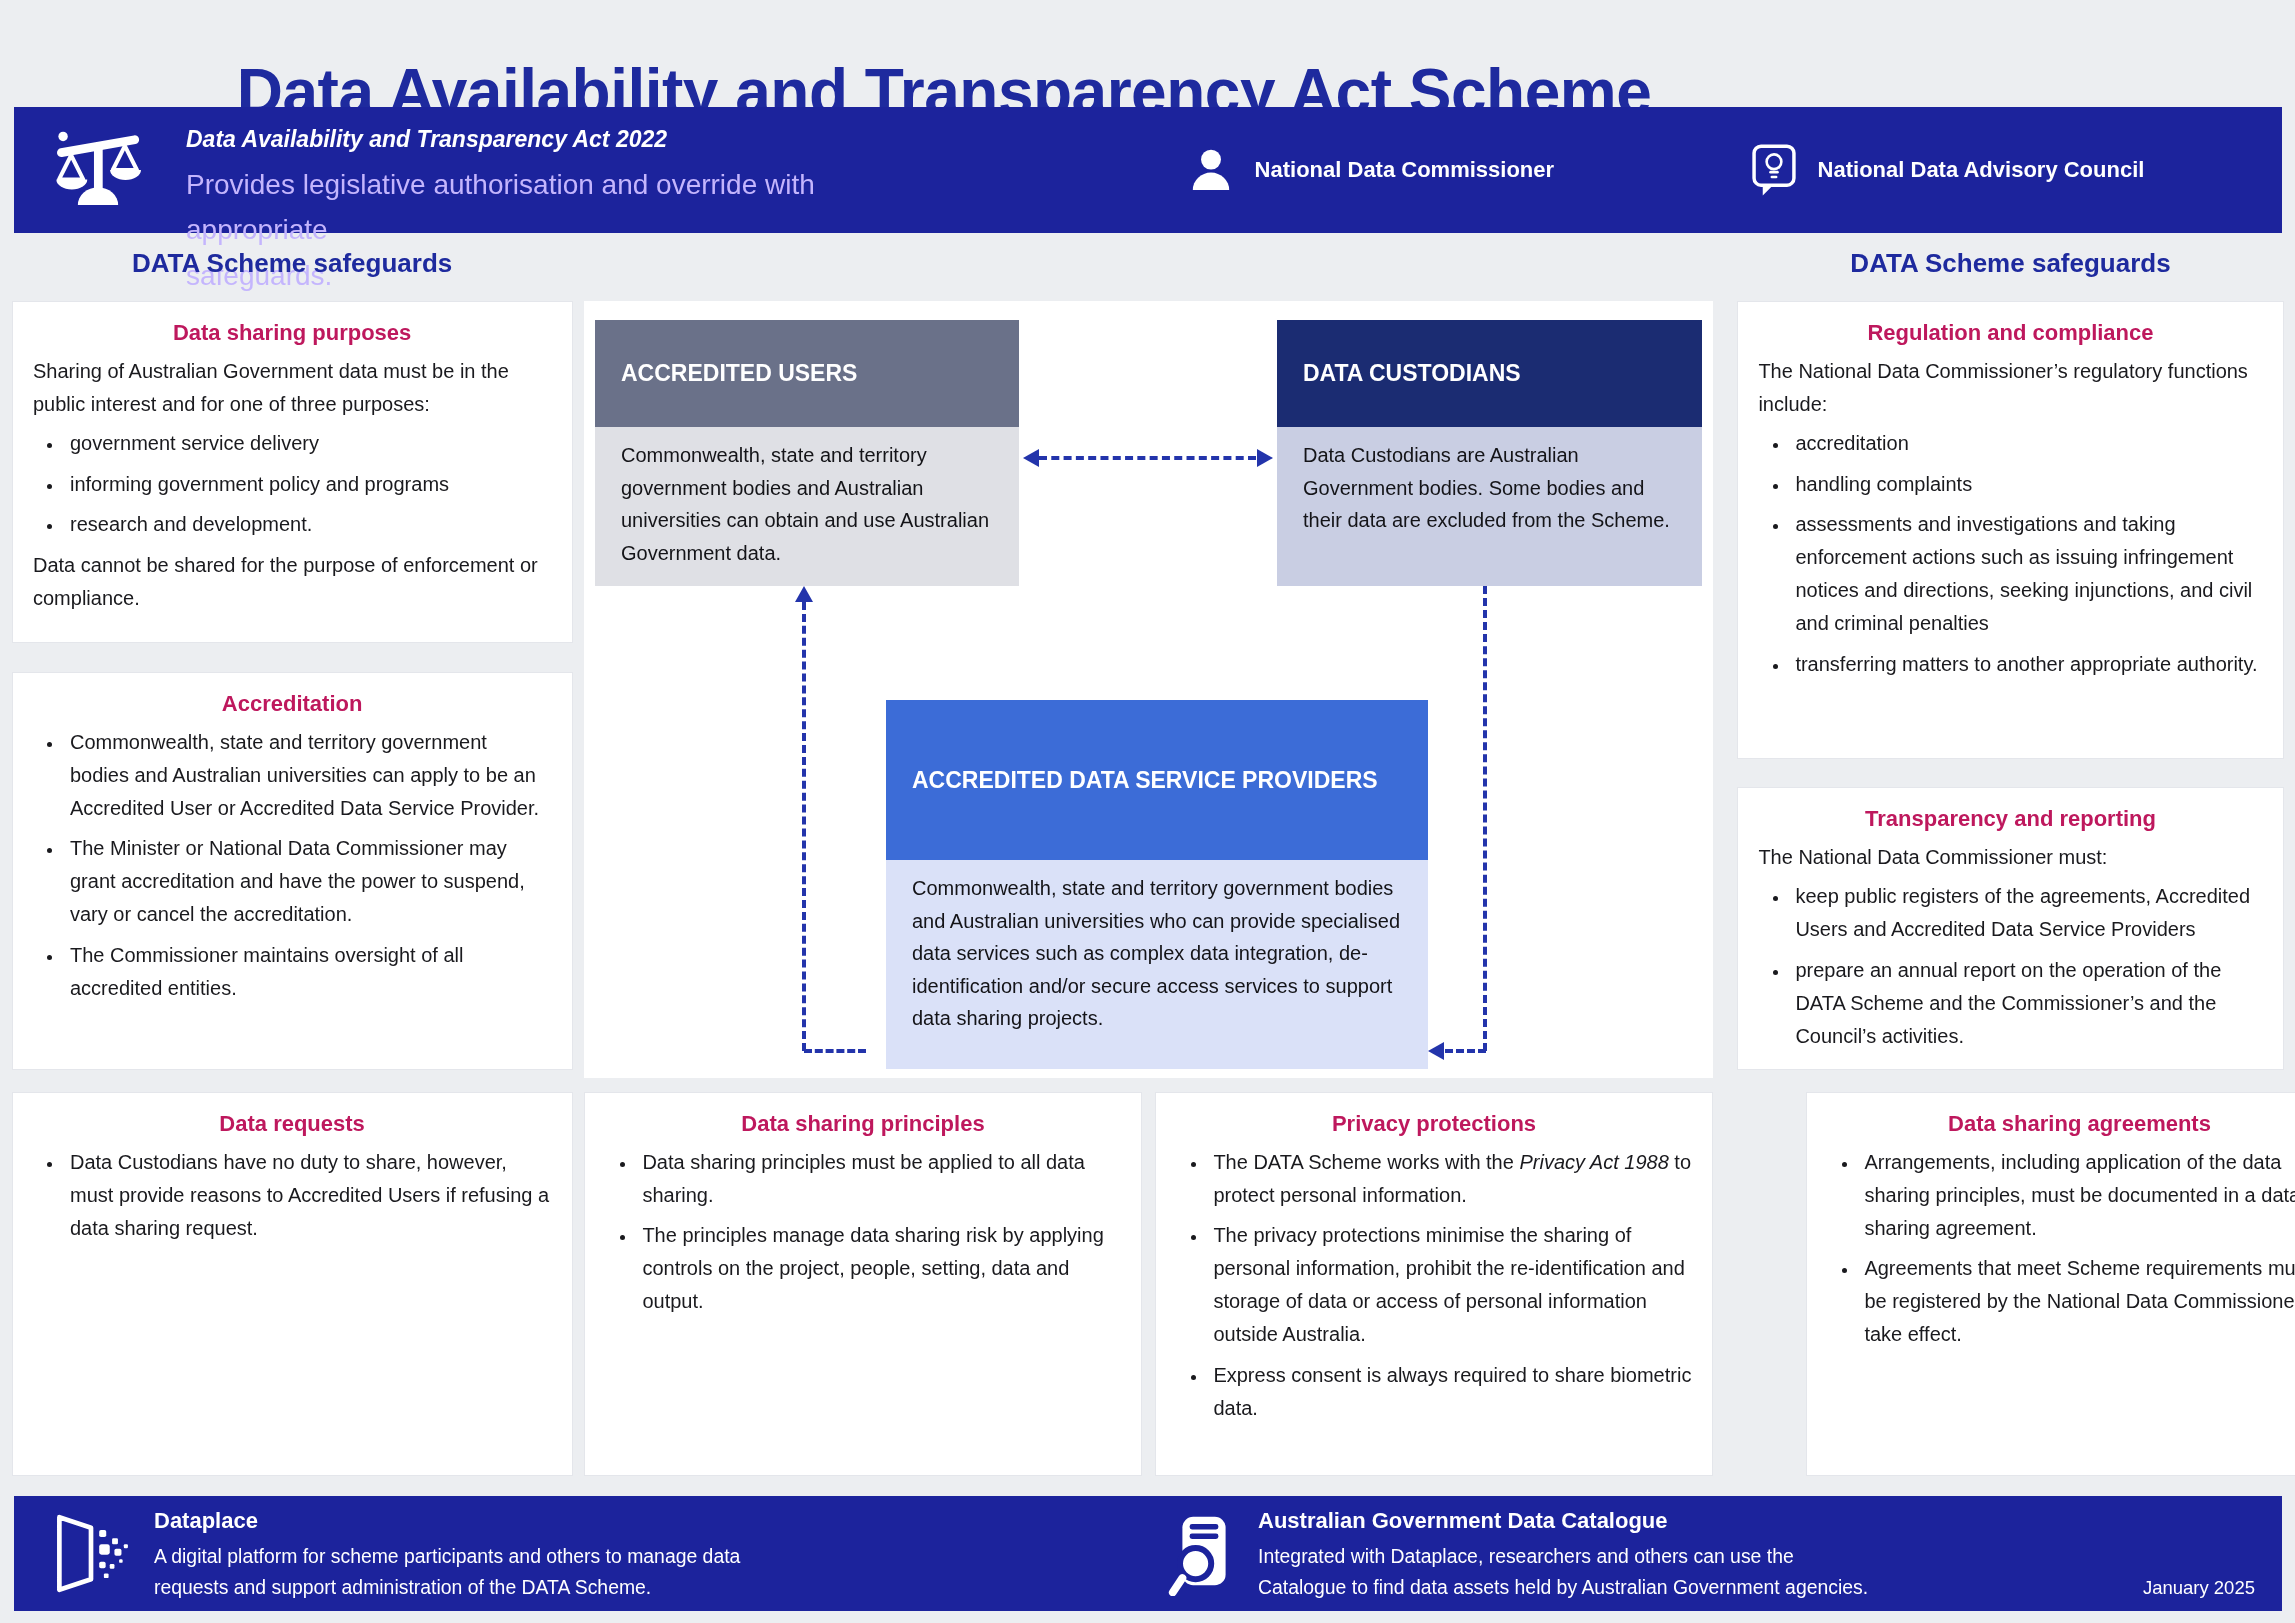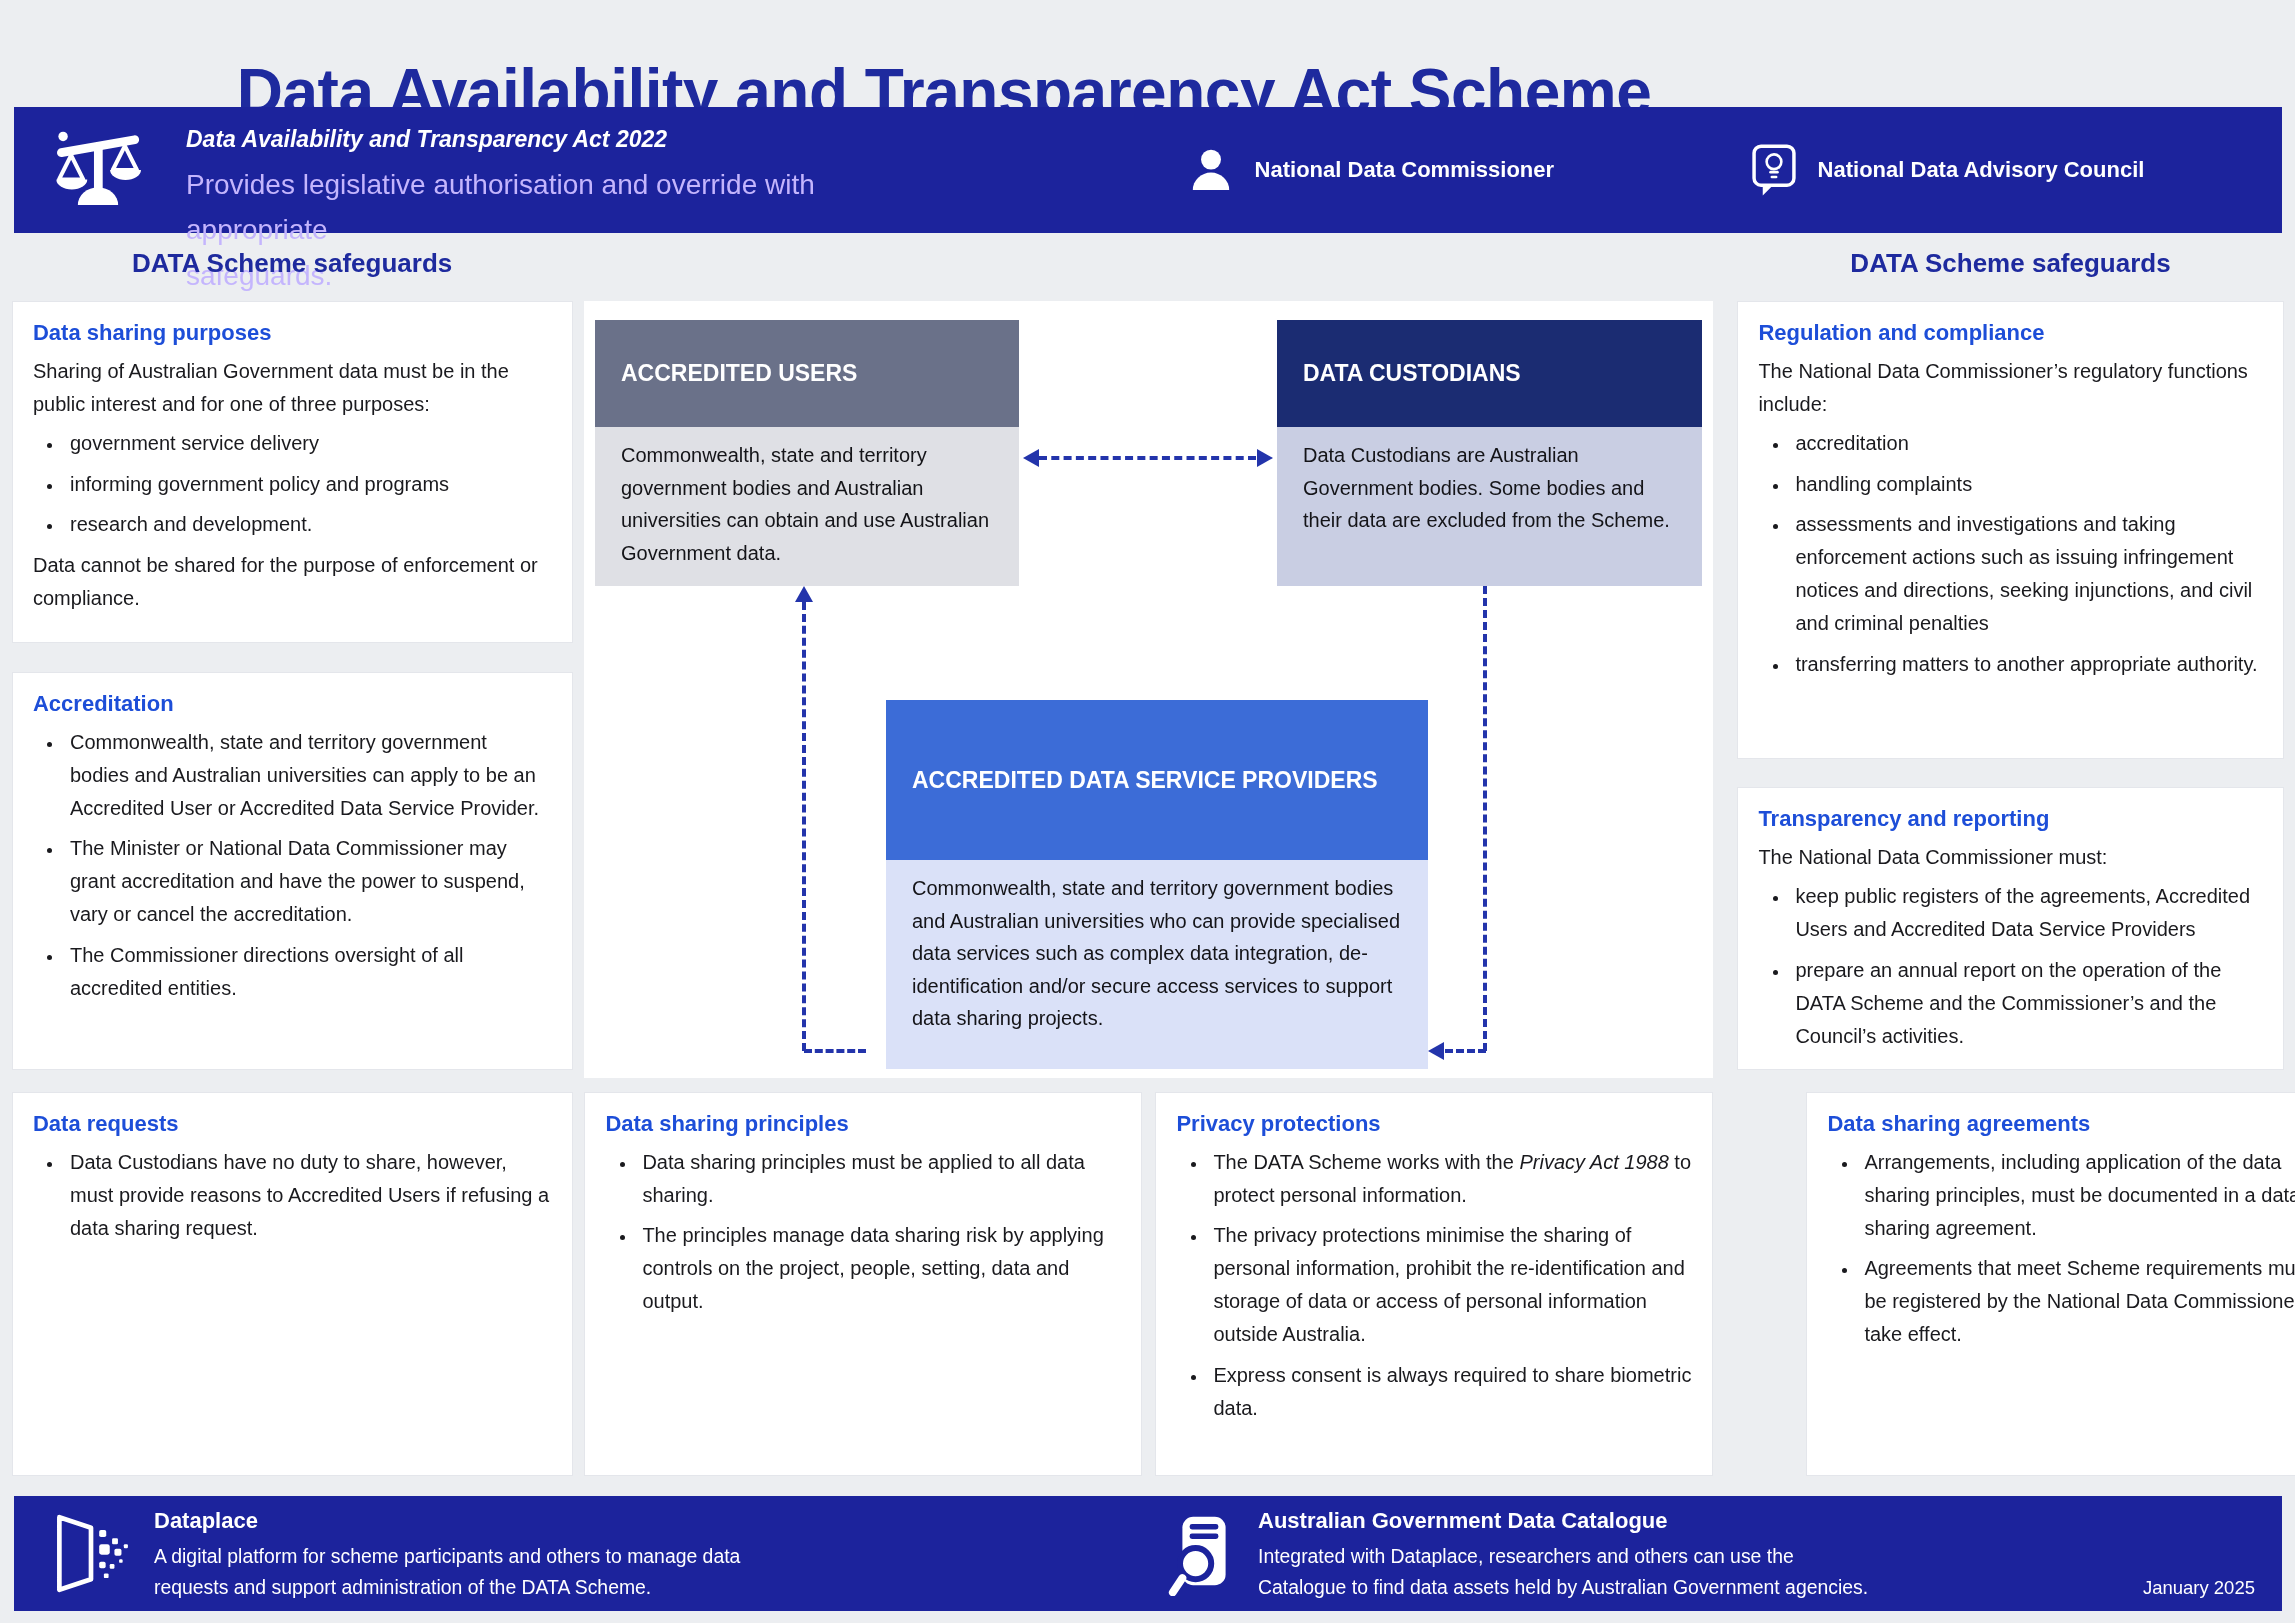--- a/index.html
+++ b/index.html
@@ -29,21 +29,21 @@
   .colhead{
     top:248px;height:33px;
     font-size:26px;font-weight:700;text-align:center;
     color:var(--heading-blue,#1e2a9e);
   }
   .card{
     background:var(--card-bg,#fff);
     border:0.9px solid var(--card-border,#e4e6eb);
     padding:17.6px 20.4px;overflow:hidden;
   }
-  .card h2{margin:0 0 9.3px 0;font-size:22px;font-weight:700;color:#1d4ed8;}
+  .card h2{margin:0 0 9.3px 0;font-size:22px;font-weight:700;color:#be185d;text-align:center;}
   .card p{margin:0 0 6.5px 0;font-size:20px;line-height:1.65;}
   .card ul{margin:3.7px 0 0 0;padding-left:30.5px;}
   .card li{font-size:20px;line-height:1.65;margin-bottom:7.4px;padding-left:6.5px;}
   .card li::marker{font-size:0.75em;}
   .card em{font-style:italic;}
   .panel{background:#fff;}
   .opbox{overflow:hidden;}
   .opbox-header{
     display:flex;align-items:center;
     padding:0 26px;color:#fff;
@@ -126,21 +126,21 @@
         <li>research and development.</li>
       </ul>
     <p>Data cannot be shared for the purpose of enforcement or compliance.</p>
   </section>
 
   <section class="abs card" style="left:11.6px;top:672px;width:561px;height:398px;">
     <h2>Accreditation</h2>
     <ul>
         <li>Commonwealth, state and territory government bodies and Australian universities can apply to be an Accredited User or Accredited Data Service Provider.</li>
         <li>The Minister or National Data Commissioner may grant accreditation and have the power to suspend, vary or cancel the accreditation.</li>
-        <li>The Commissioner directions oversight of all accredited entities.</li>
+        <li>The Commissioner maintains oversight of all accredited entities.</li>
       </ul>
   </section>
 
   <section class="abs card" style="left:11.6px;top:1092px;width:561px;height:384px;">
     <h2>Data requests</h2>
     <ul>
         <li>Data Custodians have no duty to share, however, must provide reasons to Accredited Users if refusing a data sharing request.</li>
       </ul>
   </section>
 

